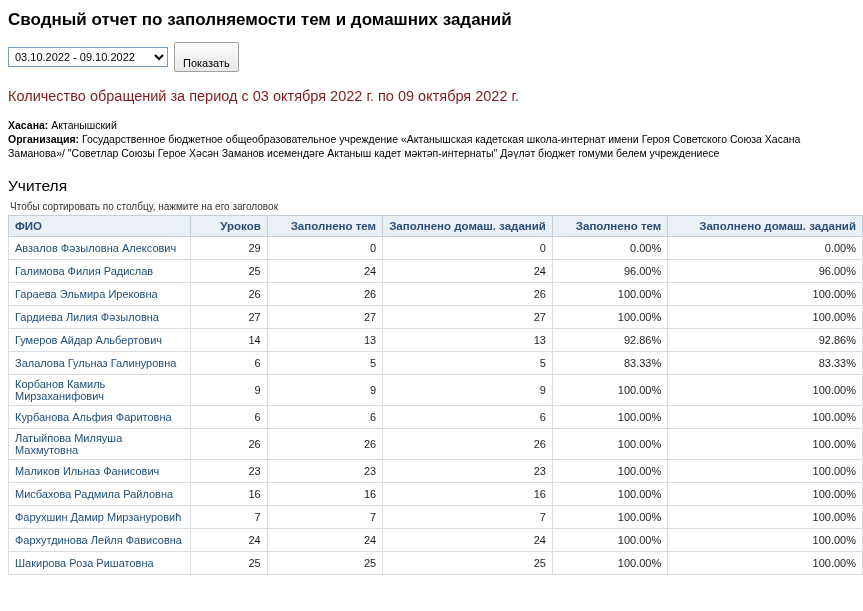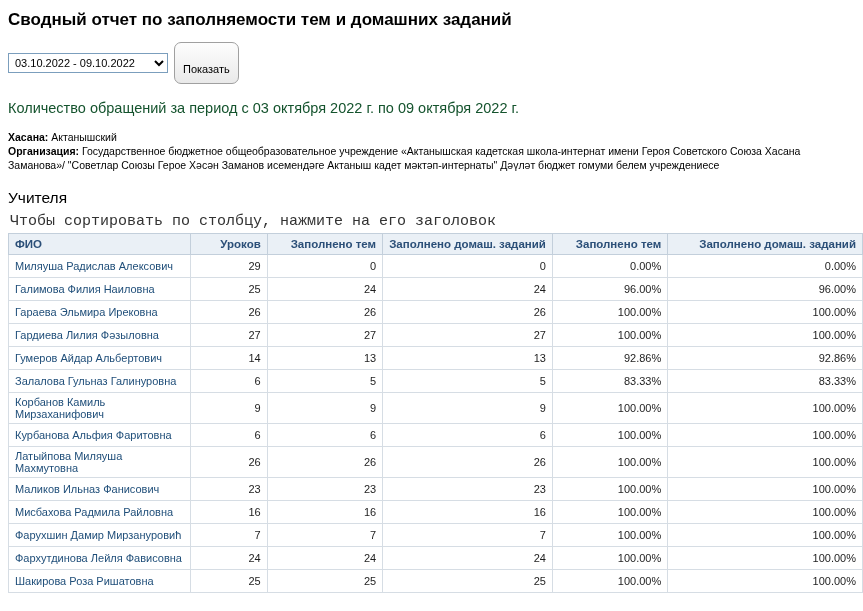--- a/index.html
+++ b/index.html
@@ -37,52 +37,51 @@
     font-size: 11px;
     padding: 1px 2px;
     border: 1px solid #7b9ebd;
     background: #ffffff;
     height: 20px;
     width: 160px;
   }
   button.show-button {
     font-family: "Liberation Sans", sans-serif;
     font-size: 11px;
-    padding: 20px 8px;
+    padding: 14px 8px;
     border: 1px solid #a0a0a0;
     background: linear-gradient(#fdfdfd, #e9e9e9);
-    border-radius: 7px;
+    border-radius: 2px;
     height: 20px;
     cursor: pointer;
   }
   h2.period-line {
     font-size: 14.5px;
     font-weight: normal;
     margin: 16px 0 14px 0;
-    color: #14532d;
+    color: #7f1d1d;
   }
   .org-block {
     font-size: 10.5px;
     line-height: 1.35;
     margin: 0 0 16px 0;
     max-width: 850px;
   }
   .org-block .lbl {
     font-weight: bold;
   }
   h3.section-title {
     font-size: 15.5px;
     font-weight: normal;
     margin: 10px 0 6px 0;
   }
   .hint {
-    font-size: 15px;
+    font-size: 10px;
     color: #333;
     margin: 0 0 3px 2px;
-    font-family: Liberation Mono, monospace;
   }
   table.report {
     border-collapse: collapse;
     width: 855px;
     font-size: 11px;
   }
   table.report thead th {
     background: #eaf0f6;
     color: #2b4f78;
     font-weight: bold;
@@ -154,29 +153,29 @@
         <th class="name-col">ФИО</th>
         <th class="col-lessons">Уроков</th>
         <th class="col-topics">Заполнено тем</th>
         <th class="col-home">Заполнено домаш. заданий</th>
         <th class="col-ptopics">Заполнено тем</th>
         <th class="col-phome">Заполнено домаш. заданий</th>
       </tr>
     </thead>
     <tbody>
       <tr>
-        <td class="name-col"><a href="#">Миляуша Радислав Алексович</a></td>
+        <td class="name-col"><a href="#">Авзалов Фәзыловна Алексович</a></td>
         <td>29</td>
         <td>0</td>
         <td>0</td>
         <td>0.00%</td>
         <td>0.00%</td>
       </tr>
       <tr>
-        <td class="name-col"><a href="#">Галимова Филия Наиловна</a></td>
+        <td class="name-col"><a href="#">Галимова Филия Радислав</a></td>
         <td>25</td>
         <td>24</td>
         <td>24</td>
         <td>96.00%</td>
         <td>96.00%</td>
       </tr>
       <tr>
         <td class="name-col"><a href="#">Гараева Эльмира Ирековна</a></td>
         <td>26</td>
         <td>26</td>

